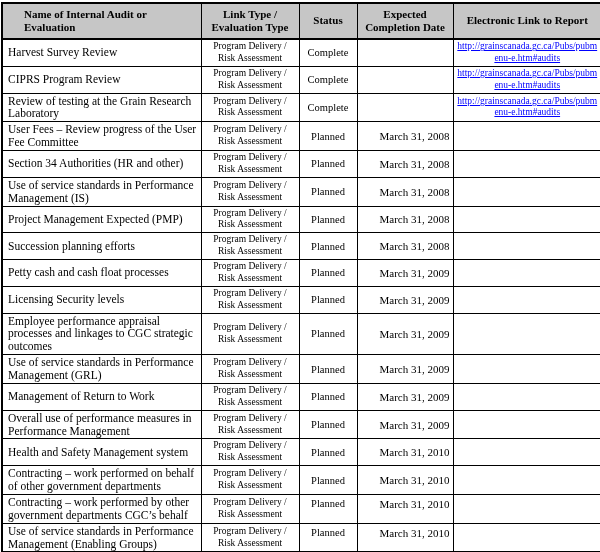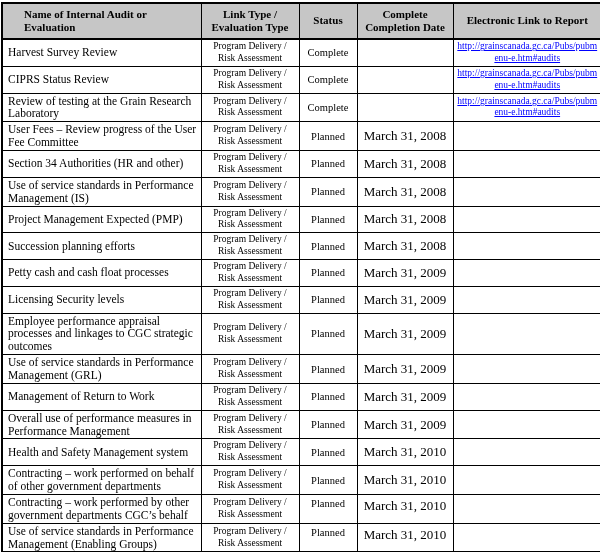--- a/index.html
+++ b/index.html
@@ -53,22 +53,22 @@
   td.type {
     font-size: 9.5px;
     text-align: center;
     line-height: 1.25;
   }
   td.status {
     font-size: 10.5px;
     text-align: center;
   }
   td.date {
-    font-size: 13px;
-    text-align: center;
+    font-size: 11px;
+    text-align: right;
   }
   td.link {
     font-size: 9.5px;
     text-align: center;
     line-height: 1.2;
   }
   td.link a {
     color: #0000ff;
     text-decoration: underline;
     word-break: break-all;
@@ -89,34 +89,34 @@
     <col style="width:98px">
     <col style="width:58px">
     <col style="width:96px">
     <col style="width:149px">
   </colgroup>
   <thead>
     <tr>
       <th class="name-h">Name of Internal Audit or Evaluation</th>
       <th>Link Type / Evaluation Type</th>
       <th>Status</th>
-      <th>Complete Completion Date</th>
+      <th>Expected Completion Date</th>
       <th>Electronic Link to Report</th>
     </tr>
   </thead>
   <tbody>
       <tr>
         <td class="name">Harvest Survey Review</td>
         <td class="type">Program Delivery / Risk Assessment</td>
         <td class="status">Complete</td>
         <td class="date"></td>
         <td class="link"><a href="#">http://grainscanada.gc.ca/Pubs/pubmenu-e.htm#audits</a></td>
       </tr>
       <tr>
-        <td class="name">CIPRS Status Review</td>
+        <td class="name">CIPRS Program Review</td>
         <td class="type">Program Delivery / Risk Assessment</td>
         <td class="status">Complete</td>
         <td class="date"></td>
         <td class="link"><a href="#">http://grainscanada.gc.ca/Pubs/pubmenu-e.htm#audits</a></td>
       </tr>
       <tr>
         <td class="name">Review of testing at the Grain Research Laboratory</td>
         <td class="type">Program Delivery / Risk Assessment</td>
         <td class="status">Complete</td>
         <td class="date"></td>

